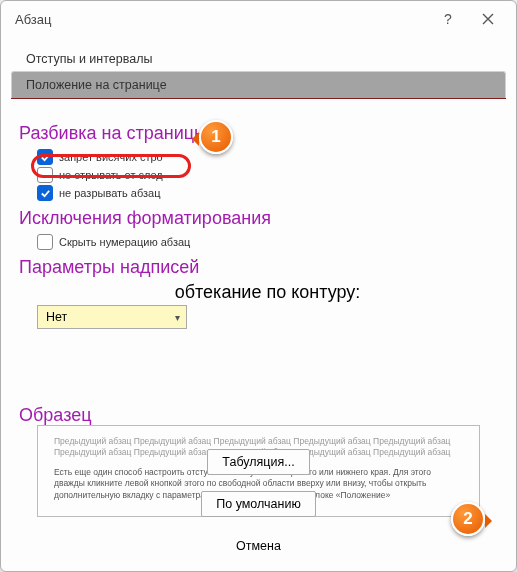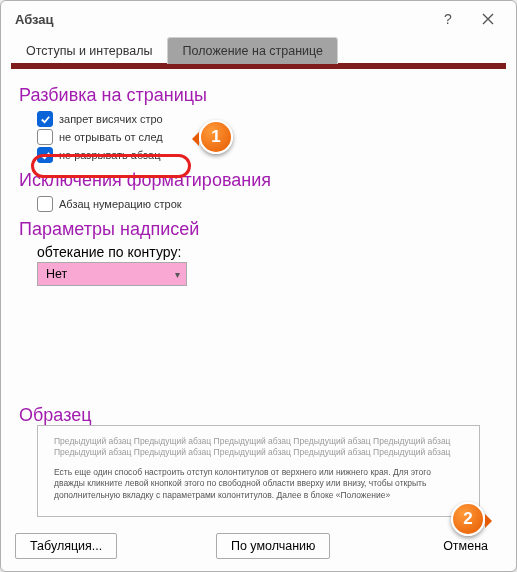--- a/index.html
+++ b/index.html
@@ -1,39 +1,39 @@
 <!DOCTYPE html>
 <html><head>
 <meta charset="utf-8">
 <style>
   * { box-sizing: border-box; font-family: "Segoe UI", Tahoma, sans-serif; }
   body { margin: 0; background: #f0f0f0; width: 517px; height: 572px; overflow: hidden; }
   .window { width: 517px; height: 572px; background: #fdfdfd; border: 1px solid #b0b0b0; border-radius: 6px; position: relative; box-shadow: 0 4px 12px rgba(0,0,0,0.15); }
   .titlebar { height: 36px; display: flex; align-items: center; padding: 0 8px 0 14px; }
-  .title { font-size: 13px; color: #444; flex: 1; font-weight: bold; }
+  .title { font-size: 13px; color: #444; flex: 1; }
   .title-btn { width: 40px; height: 28px; display: flex; align-items: center; justify-content: center; color: #555; font-size: 14px; }
-  .tabs { display: flex; border-bottom: 6px solid #7f1d1d; margin: 0 10px; }
+  .tabs { display: flex; border-bottom: 2px solid #7f1d1d; margin: 8px 10px; flex-direction: column; }
   .tab { padding: 6px 14px; font-size: 12.5px; color: #333; border: 1px solid transparent; border-bottom: none; margin-bottom: -1px; cursor: pointer; }
   .tab.active { border-color: #d0d0d0; background: #a3a3a3; border-top-left-radius: 3px; border-top-right-radius: 3px; }
   .content { padding: 10px 18px 0 18px; }
   .group-title { font-size: 18px; color: #a21caf; margin: 6px 0 4px 0; }
   .option-row { display: flex; align-items: center; padding: 1px 0 1px 18px; font-size: 11px; color: #333; position: relative; }
   .cb { width: 16px; height: 16px; border: 1.2px solid #888; border-radius: 3px; margin-right: 6px; display: flex; align-items: center; justify-content: center; background: #fff; flex-shrink: 0; }
   .cb.checked { background: #0a64d8; border-color: #0a64d8; }
   .cb.checked svg { display: block; }
   .cb svg { display: none; width: 11px; height: 11px; }
   .hl { border: 3px solid #e62020; border-radius: 16px; position: absolute; left: 30px; top: 153px; width: 160px; height: 24px; }
   .badge { position: absolute; width: 34px; height: 34px; border-radius: 50%; background: radial-gradient(circle at 35% 30%, #ff9a3a, #e65a00); border: 2px solid #fff; box-shadow: 0 2px 4px rgba(0,0,0,0.4); display: flex; align-items: center; justify-content: center; color: #fff; font-weight: bold; font-size: 17px; z-index: 10; }
   .badge::before { content: ""; position: absolute; left: -16px; top: 10px; border: 7px solid transparent; border-right-color: #e65a00; }
   .badge.b2::before { left: auto; right: -16px; border-right-color: transparent; border-left-color: #e65a00; }
-  .select { width: 150px; height: 24px; border: 1px solid #aaa; background: #f9a8d4; display: flex; align-items: center; justify-content: space-between; padding: 0 6px 0 8px; margin-top: 2px; font-size: 12.5px; }
+  .select { width: 150px; height: 24px; border: 1px solid #aaa; background: #fef9c3; display: flex; align-items: center; justify-content: space-between; padding: 0 6px 0 8px; margin-top: 2px; font-size: 12.5px; }
   .select .chev { font-size: 10px; color: #555; }
   .preview-box { margin: 6px 18px 0 18px; border: 1px solid #bbb; height: 92px; padding: 10px 16px; font-size: 8.5px; color: #9a9a9a; line-height: 1.35; overflow: hidden; }
   .preview-dark { color: #555; margin-top: 8px; }
-  .footer { position: absolute; bottom: 12px; left: 14px; right: 14px; display: flex; gap: 8px; align-items: center; }
+  .footer { position: absolute; bottom: 12px; left: 14px; right: 14px; display: flex; gap: 8px; align-items: center; flex-direction: column; }
   .btn { height: 26px; border: 1px solid #aaa; background: #fdfdfd; font-size: 12.5px; padding: 0 14px; border-radius: 2px; display: flex; align-items: center; justify-content: center; cursor: pointer; }
   .spacer { flex: 1; }
   .ok-hl { border: 3px solid #e62020; border-radius: 8px; padding: 2px; }
   .ok-hl .btn { border: 1.5px solid #0a64d8; min-width: 64px; }
 </style>
 </head>
 <body>
 
 <div class="window">
 
@@ -78,27 +78,27 @@
             <path d="M2 6 L5 9 L10 3" stroke="#fff" stroke-width="2" fill="none"></path>
           </svg>
         </div>
       <span>не разрывать абзац</span>
     </div>
 
     <div class="group-title">Исключения форматирования</div>
 
     <div class="option-row">
       <div class="cb"></div>
-      <span>Абзац нумерацию строк</span>
+      <span>Скрыть нумерацию абзац</span>
     </div>
 
     <div class="group-title">Параметры надписей</div>
 
     <div style="padding-left:18px">
-      <div style="font-size:14px;">обтекание по контуру:</div>
+      <div style="font-size:18px;text-align:center;">обтекание по контуру:</div>
       <div class="select">
         <span>Нет</span>
         <span class="chev">▾</span>
       </div>
     </div>
 
   </div>
 
   <div class="hl"></div>
   <div class="badge" style="left:198px; top:119px;">

